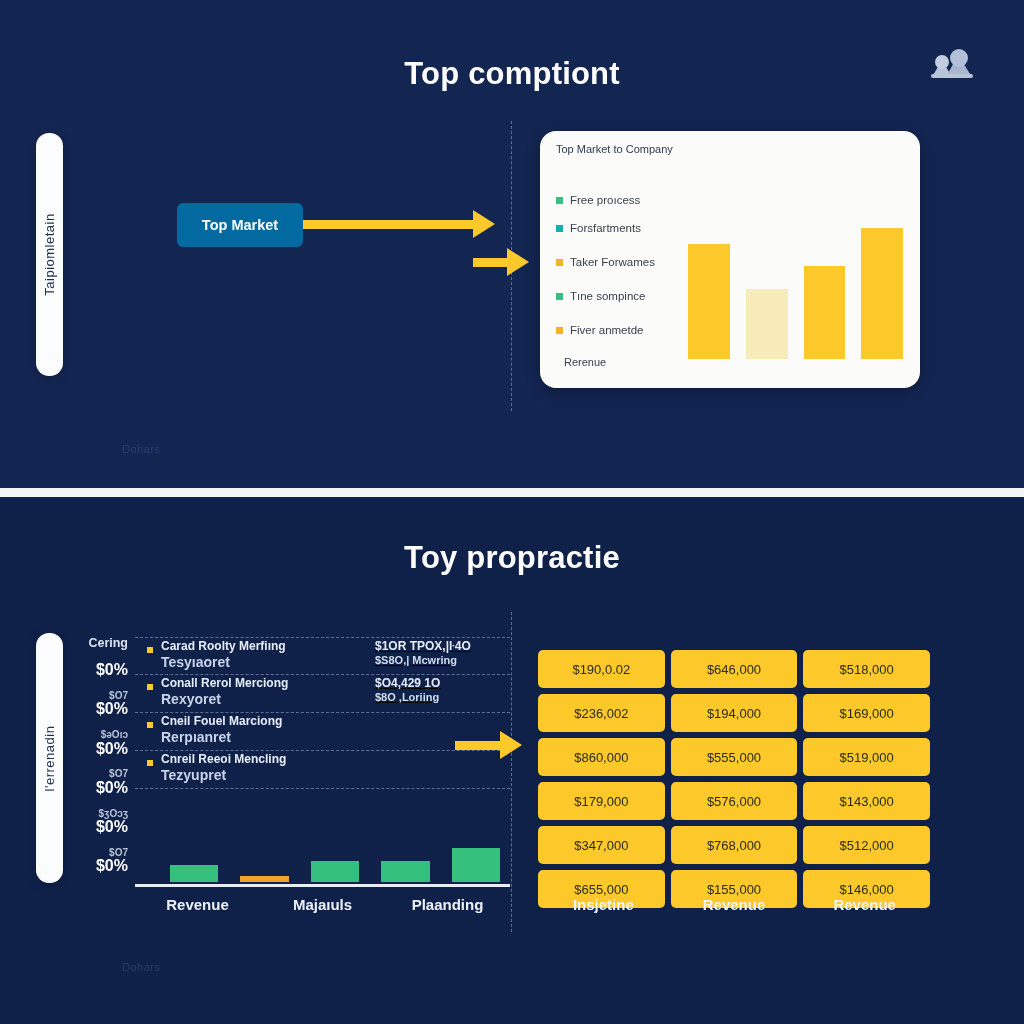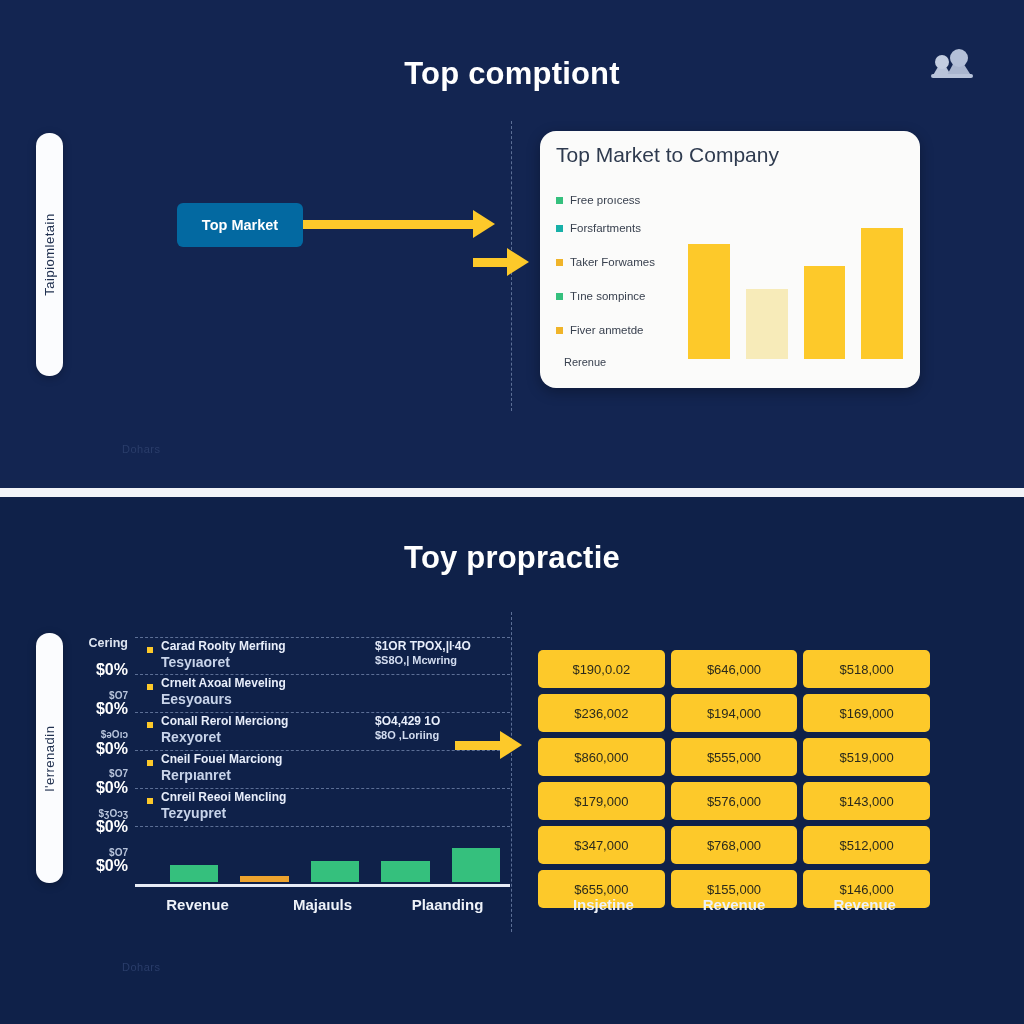--- a/index.html
+++ b/index.html
@@ -71,21 +71,21 @@
   .arrow2-shaft { left: 473px; top: 258px; width: 38px; }
   .arrow2-head  { left: 507px; top: 248px; }
 
   
   .card {
     position: absolute; left: 540px; top: 131px; width: 380px; height: 257px;
     background: #fbfbfa; border-radius: 16px; box-shadow: 0 4px 14px rgba(0,0,0,.3);
   }
   .card-title {
     position: absolute; left: 16px; top: 12px;
-    color: #2f3b4f; font-size: 21px;
+    color: #2f3b4f; font-size: 11px;
   }
   .legend { position: absolute; left: 16px; top: 63px; width: 130px; }
   .legend-row {
     display: flex; align-items: center; gap: 7px; margin-bottom: 16px;
   }
   .legend-dot { width: 7px; height: 7px; flex: 0 0 7px; }
   .legend-label { color: #39414f; font-size: 11.5px; white-space: nowrap; }
   .legend-extra {
     position: absolute; left: 24px; top: 225px; color: #39414f; font-size: 11px;
   }
@@ -109,21 +109,21 @@
     padding-top: 3px;
   }
   .list-row:first-child { border-top: 1px dashed #5c6f96; }
   .row-bullet {
     position: absolute; left: 12px; top: 9px; width: 6px; height: 6px;
     background: #fdc92a;
   }
   .row-label { position: absolute; left: 26px; top: 2px; line-height: 1.15; }
   .row-label .l1 { display: block; color: #e8eefb; font-size: 12px; font-weight: bold; }
   .row-label .l2 { display: block; color: #c8d4ea; font-size: 14px; font-weight: bold; }
-  .row-value { position: absolute; left: 240px; top: 2px; line-height: 1.15; }
+  .row-value { position: absolute; left: 240px; top: 2px; line-height: 1.15; text-decoration: underline; }
   .row-value .v1 { display: block; color: #e8eefb; font-size: 12px; font-weight: bold; }
   .row-value .v2 { display: block; color: #d2dcef; font-size: 11px; font-weight: bold; }
 
   .mini-bars {
     position: absolute; left: 170px; top: 840px; width: 330px; height: 42px;
     display: flex; align-items: flex-end; gap: 22px;
   }
   .mini-bar { flex: 1 1 0; }
 
   .baseline {
@@ -274,31 +274,20 @@
   <div class="list-area">
     <div class="list-row">
       <span class="row-bullet"></span>
       <span class="row-label">
         <span class="l1">Carad Roolty Merfiıng</span>
         <span class="l2">Tesyıaoret</span>
       </span>
       <span class="row-value">
         <span class="v1">$1OR TPOX,|ŀ4O</span>
         <span class="v2">$S8O,| Mcwring</span>
-      </span>
-    </div>
-    <div class="list-row">
-      <span class="row-bullet"></span>
-      <span class="row-label">
-        <span class="l1">Crnelt Axoal Meveling</span>
-        <span class="l2">Eesyoaurs</span>
-      </span>
-      <span class="row-value">
-        <span class="v1"></span>
-        <span class="v2"></span>
       </span>
     </div>
     <div class="list-row">
       <span class="row-bullet"></span>
       <span class="row-label">
         <span class="l1">Conall Rerol Merciong</span>
         <span class="l2">Rexyoret</span>
       </span>
       <span class="row-value">
         <span class="v1">$O4,429 1O</span>

